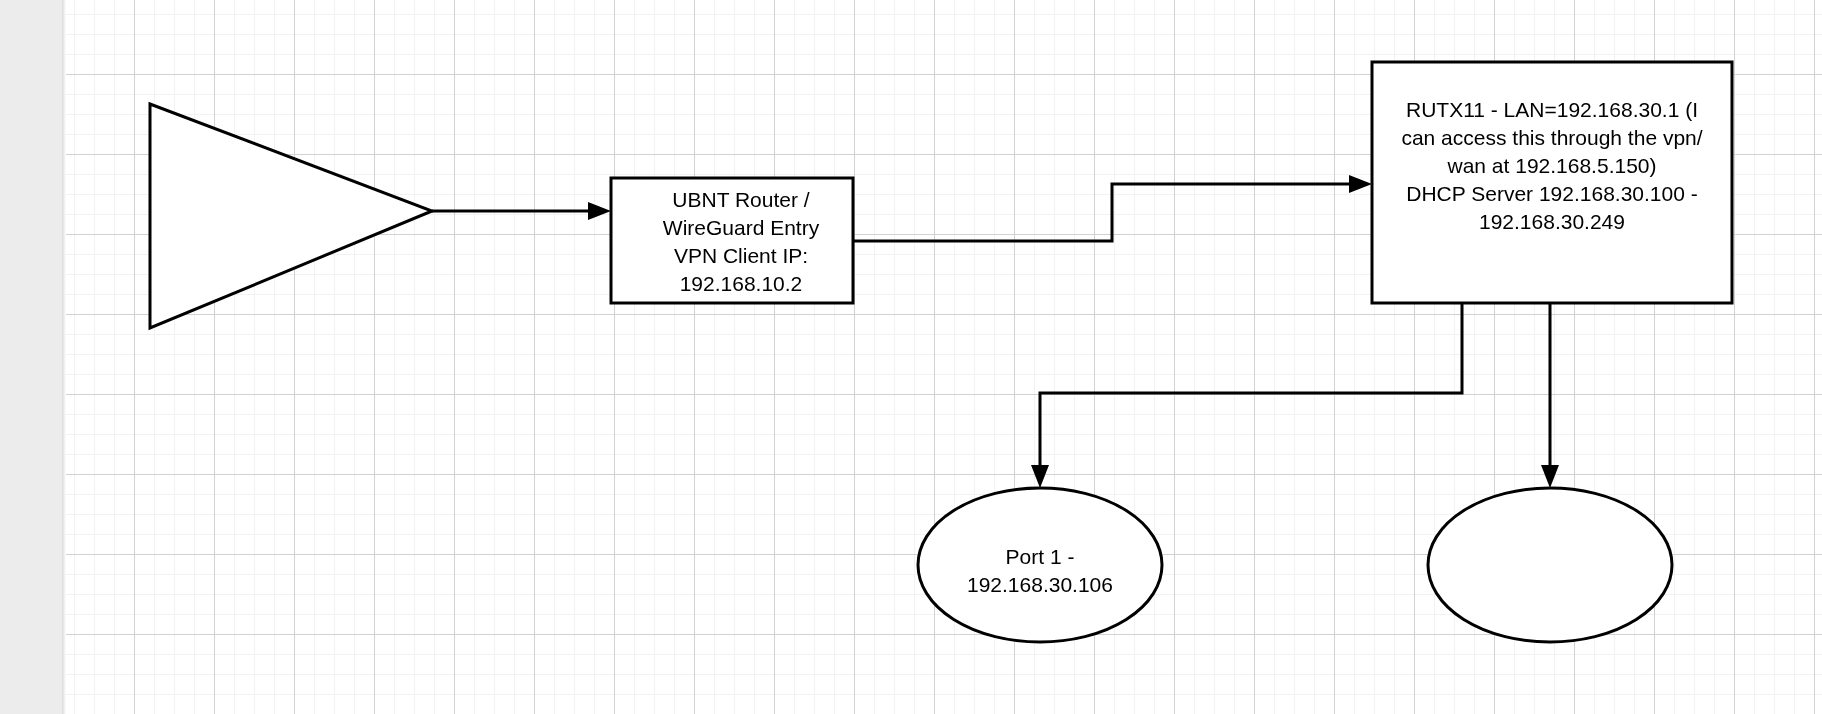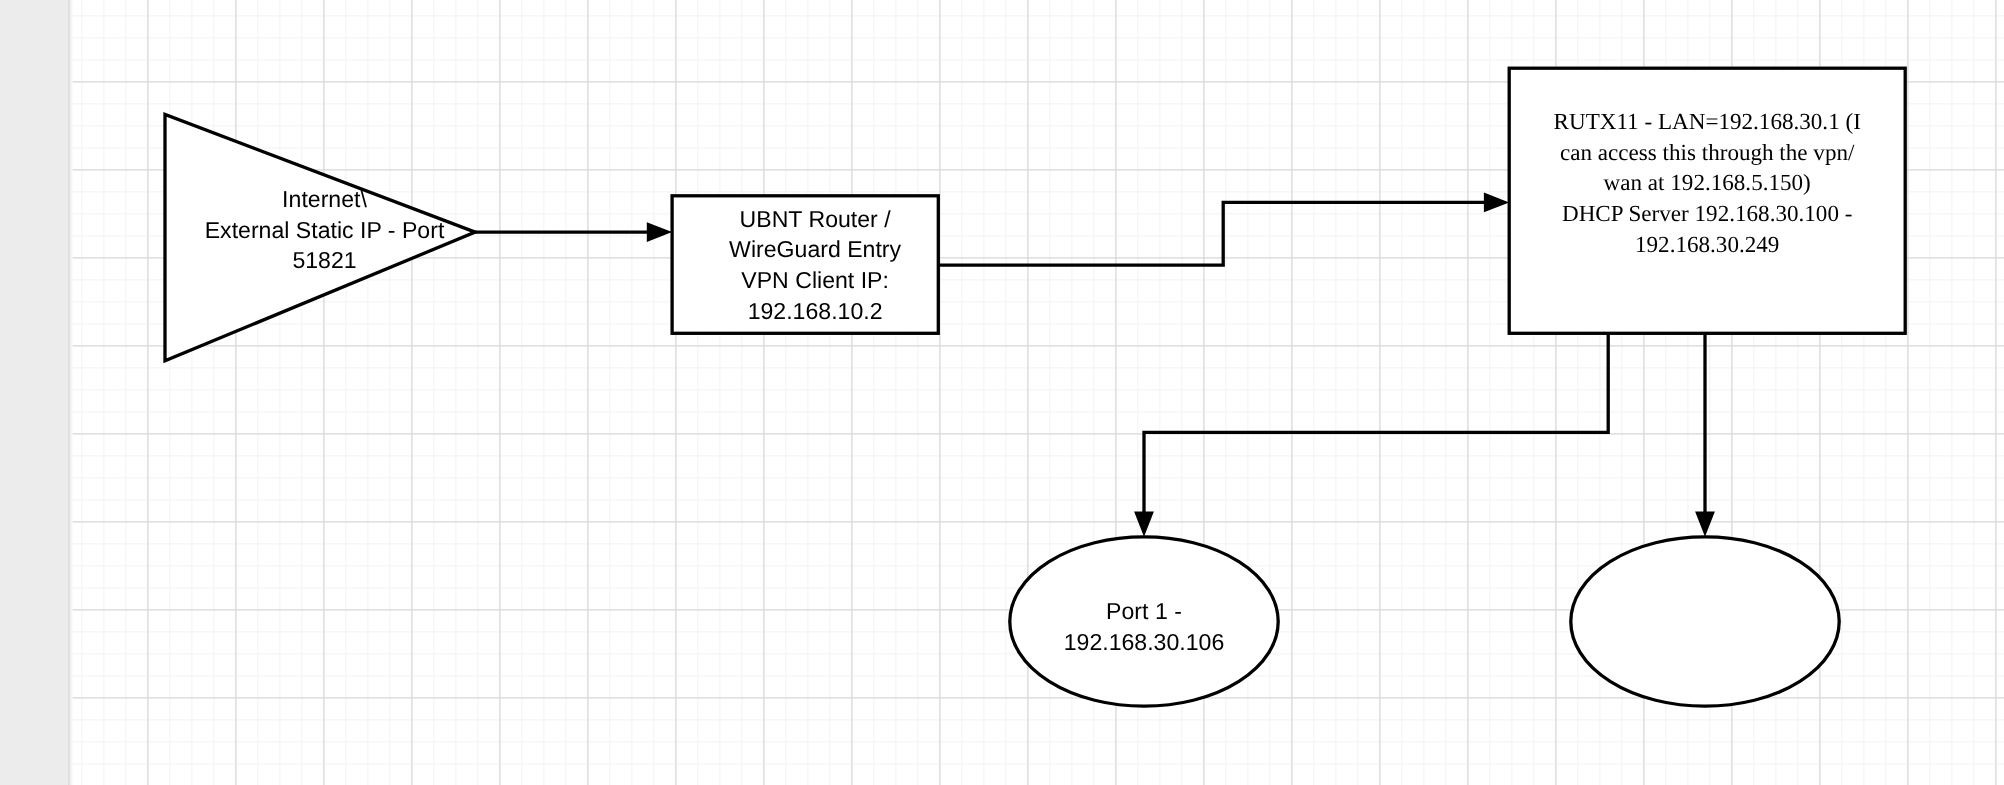--- a/index.html
+++ b/index.html
@@ -80,21 +80,21 @@
     position: absolute;
     color: #000000;
     font-family: "Liberation Sans", sans-serif;
     font-size: 20px;
     line-height: 24px;
     white-space: nowrap;
     background: transparent;
   }
   #label-internet   { left: 150px; top: 168px; width: 290px; }
   #label-ubnt       { left: 612px; top: 186px; width: 258px; }
-  #label-rutx11     { left: 1380px; top: 96px;  width: 344px; font-family: Liberation Serif, serif; }
+  #label-rutx11     { left: 1380px; top: 96px;  width: 344px; }
   #label-port1      { left: 920px; top: 543px; width: 240px; }
   #label-port2      { left: 1430px; top: 552px; width: 240px; }
   #label-wan        { left: 953px; top: 146px; }
 </style>
 </head>
 <body>
 
 <div id="app">
 
   <div id="left-gutter"></div>
@@ -120,23 +120,20 @@
     <path class="connector" d="M 853 241 L 1112 241 L 1112 184 L 1357 184"></path>
     <polygon class="arrowhead" points="1372,184 1349,175 1349,193"></polygon>
 
     <path class="connector" d="M 1462 303 L 1462 393 L 1040 393 L 1040 473"></path>
     <polygon class="arrowhead" points="1040,488 1031,465 1049,465"></polygon>
 
     <path class="connector" d="M 1550 303 L 1550 473"></path>
     <polygon class="arrowhead" points="1550,488 1541,465 1559,465"></polygon>
   </svg>
 
-  <div class="node-label" id="label-internet">Internet\
-External Static IP - Port
-51821</div>
 
   <div class="node-label" id="label-ubnt">UBNT Router /
 WireGuard Entry
 VPN Client IP:
 192.168.10.2</div>
 
   <div class="node-label" id="label-rutx11">RUTX11 - LAN=192.168.30.1 (I
 can access this through the vpn/
 wan at 192.168.5.150)
 DHCP Server 192.168.30.100 -

